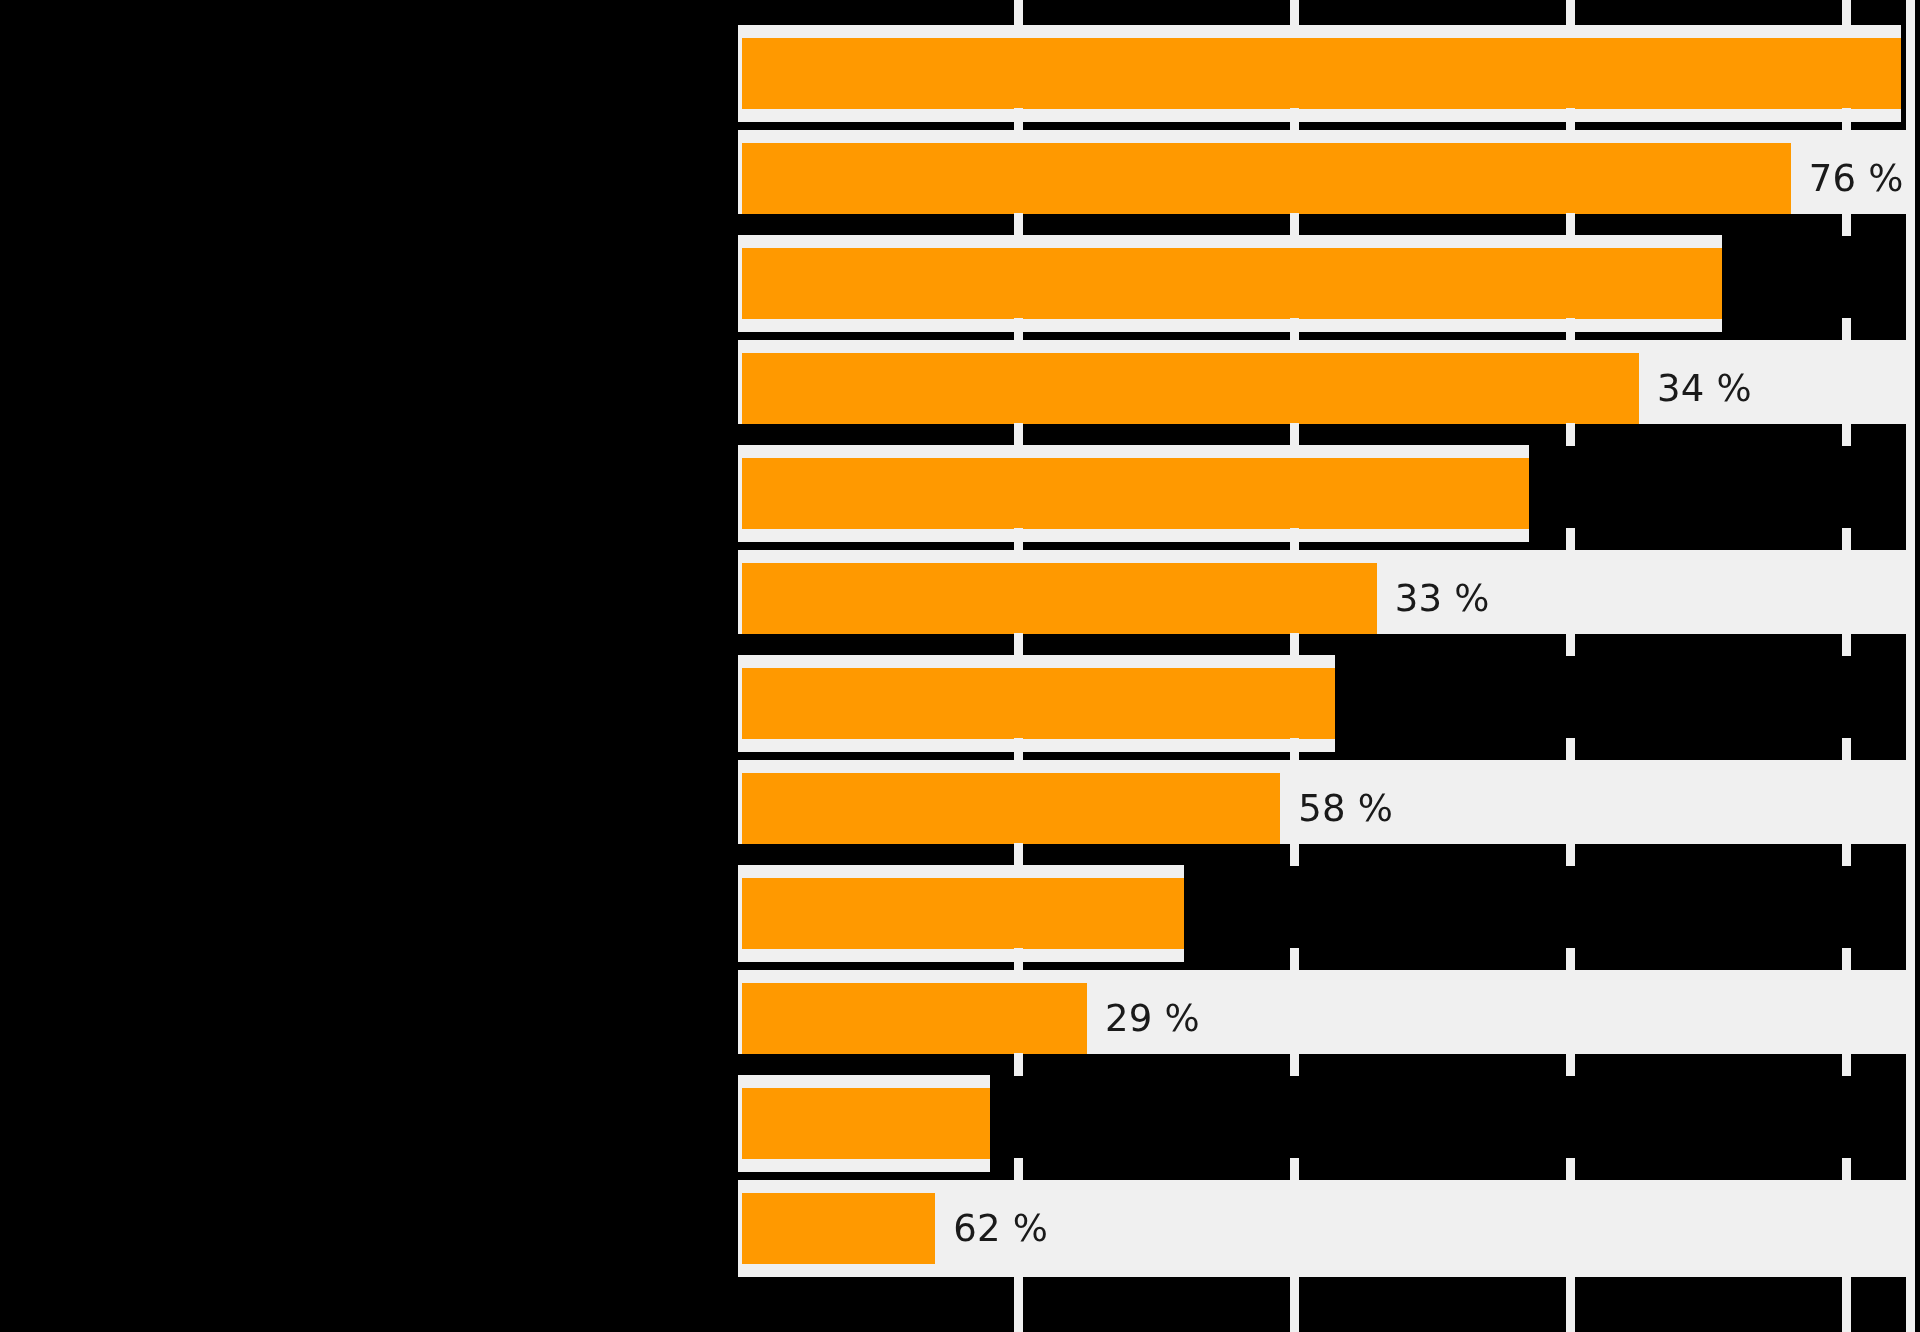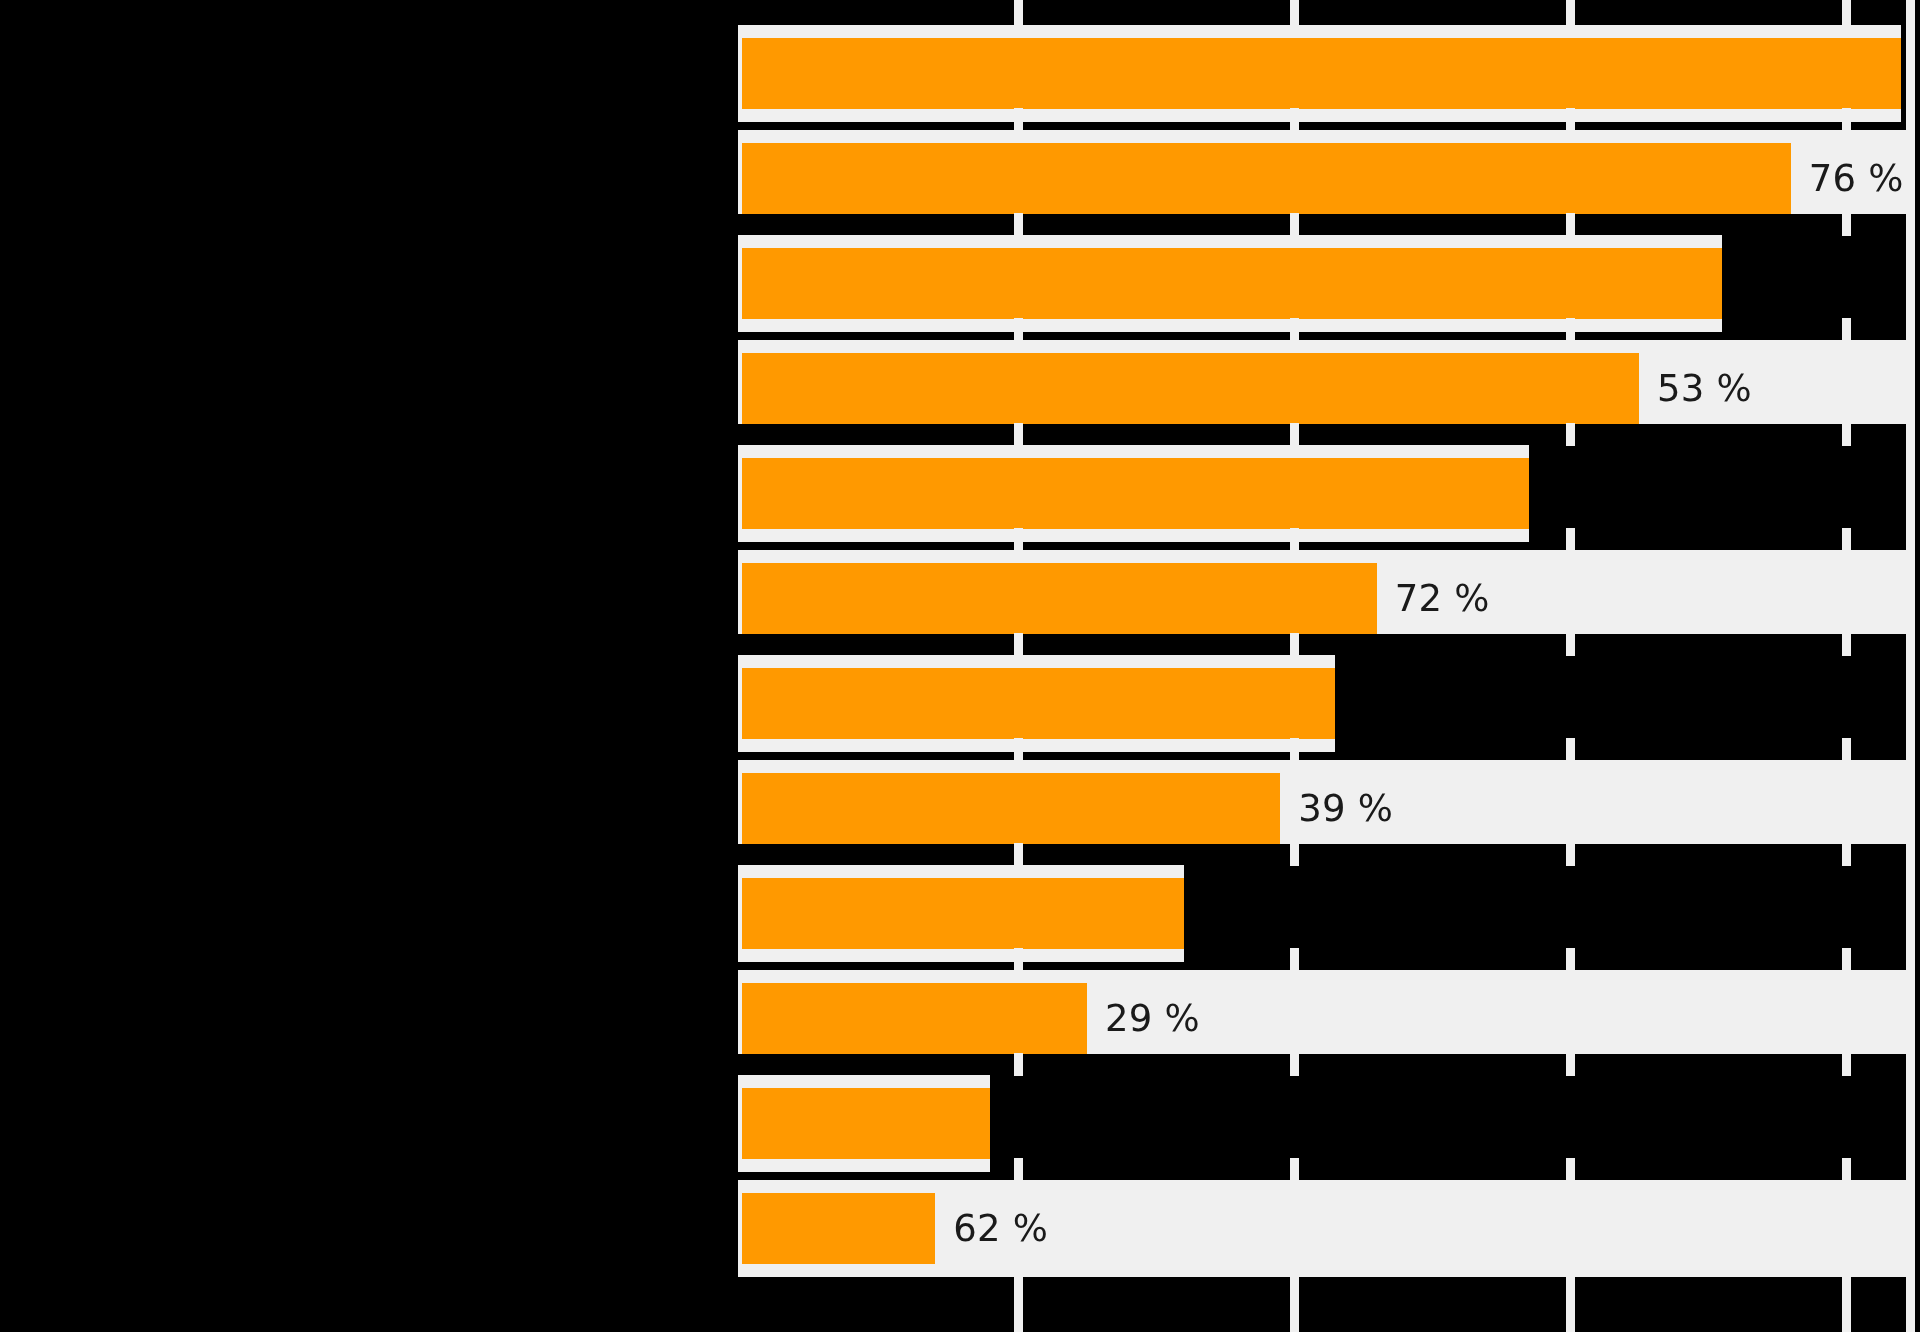--- a/index.html
+++ b/index.html
@@ -101,33 +101,33 @@
         <div class="bar" title="84 %" style="top: 38px; left: 0px; width: 1159.2px;"></div>
         <div class="bar-label" style="top: 54.5px; left: 1177.2px;">84 %</div>
         <div class="row-band" style="top: 130px; height: 97px;"></div>
         <div class="bar" title="76 %" style="top: 143px; left: 0px; width: 1048.8px;"></div>
         <div class="bar-label" style="top: 159.5px; left: 1066.8px;">76 %</div>
         <div class="row-band" style="top: 235px; height: 97px;"></div>
         <div class="bar" title="71 %" style="top: 248px; left: 0px; width: 979.8px;"></div>
         <div class="bar-label" style="top: 264.5px; left: 997.8px;">71 %</div>
         <div class="row-band" style="top: 340px; height: 97px;"></div>
         <div class="bar" title="65 %" style="top: 353px; left: 0px; width: 897px;"></div>
-        <div class="bar-label" style="top: 369.5px; left: 915px;">53 %</div>
+        <div class="bar-label" style="top: 369.5px; left: 915px;">34 %</div>
         <div class="row-band" style="top: 445px; height: 97px;"></div>
         <div class="bar" title="57 %" style="top: 458px; left: 0px; width: 786.6px;"></div>
         <div class="bar-label" style="top: 474.5px; left: 804.6px;">57 %</div>
         <div class="row-band" style="top: 550px; height: 97px;"></div>
         <div class="bar" title="46 %" style="top: 563px; left: 0px; width: 634.8px;"></div>
-        <div class="bar-label" style="top: 579.5px; left: 652.8px;">72 %</div>
+        <div class="bar-label" style="top: 579.5px; left: 652.8px;">33 %</div>
         <div class="row-band" style="top: 655px; height: 97px;"></div>
         <div class="bar" title="43 %" style="top: 668px; left: 0px; width: 593.4px;"></div>
         <div class="bar-label" style="top: 684.5px; left: 611.4px;">43 %</div>
         <div class="row-band" style="top: 760px; height: 97px;"></div>
         <div class="bar" title="39 %" style="top: 773px; left: 0px; width: 538.2px;"></div>
-        <div class="bar-label" style="top: 789.5px; left: 556.2px;">39 %</div>
+        <div class="bar-label" style="top: 789.5px; left: 556.2px;">58 %</div>
         <div class="row-band" style="top: 865px; height: 97px;"></div>
         <div class="bar" title="32 %" style="top: 878px; left: 0px; width: 441.6px;"></div>
         <div class="bar-label" style="top: 894.5px; left: 459.6px;">32 %</div>
         <div class="row-band" style="top: 970px; height: 97px;"></div>
         <div class="bar" title="25 %" style="top: 983px; left: 0px; width: 345px;"></div>
         <div class="bar-label" style="top: 999.5px; left: 363px;">29 %</div>
         <div class="row-band" style="top: 1075px; height: 97px;"></div>
         <div class="bar" title="18 %" style="top: 1088px; left: 0px; width: 248.4px;"></div>
         <div class="bar-label" style="top: 1104.5px; left: 266.4px;">18 %</div>
         <div class="row-band" style="top: 1180px; height: 97px;"></div>

